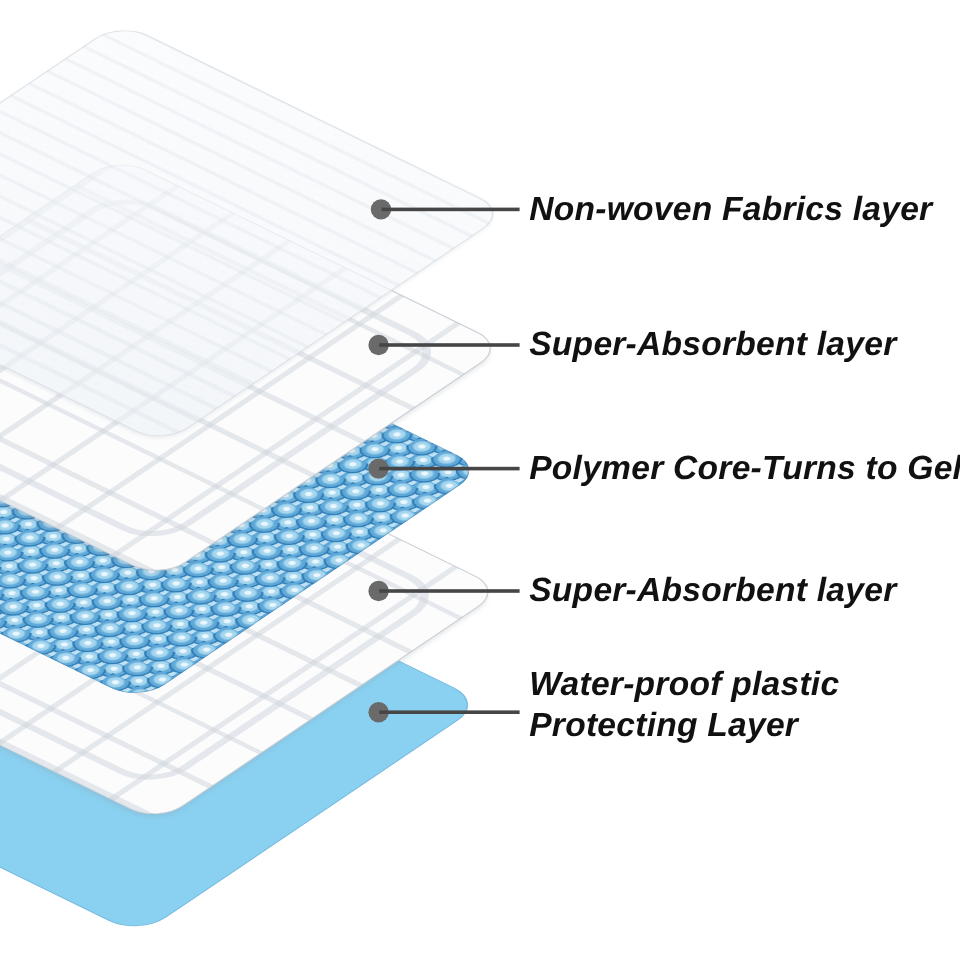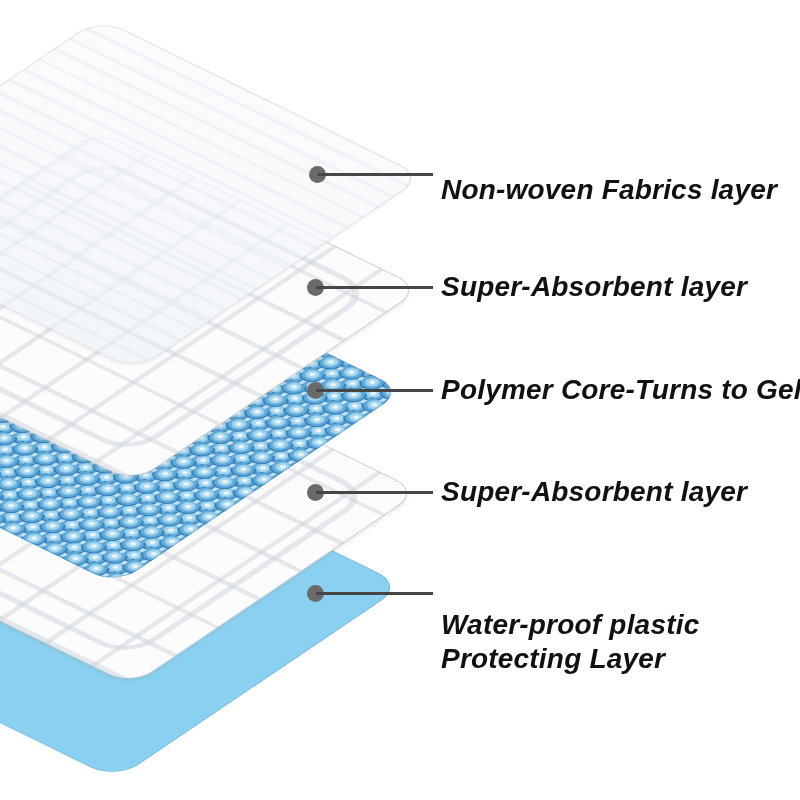--- a/index.html
+++ b/index.html
@@ -73,26 +73,26 @@
     background:var(--leader-line,#464646);
   }
   .label{
     position:absolute;left:441px;
     font-style:italic;font-weight:700;font-size:28px;line-height:34px;
     color:var(--label-text,#111111);
     white-space:nowrap;
     letter-spacing:0.2px;
   }
 
-  .c1 .dot{left:309px;top:166px;}  .c1 .lead{left:318px;top:173px;width:115px;}  .c1 .label{top:173px;}
+  .c1 .dot{left:309px;top:166px;}  .c1 .lead{left:318px;top:173px;width:115px;}  .c1 .label{top:157px;}
   .c2 .dot{left:307px;top:279px;}  .c2 .lead{left:316px;top:286px;width:117px;}  .c2 .label{top:270px;}
   .c3 .dot{left:307px;top:382px;}  .c3 .lead{left:316px;top:389px;width:117px;}  .c3 .label{top:373px;}
   .c4 .dot{left:307px;top:484px;}  .c4 .lead{left:316px;top:491px;width:117px;}  .c4 .label{top:475px;}
   .c5 .dot{left:307px;top:585px;}  .c5 .lead{left:316px;top:592px;width:117px;}
-  .c5 .label{top:608px;white-space:normal;max-width:345px;}
+  .c5 .label{top:553px;white-space:normal;max-width:345px;}
 </style>
 </head>
 <body>
 
 <div class="scene">
 
   <div class="layer plastic"></div>
   <div class="layer quilt q2">
     <div class="inner"></div>
   </div>

